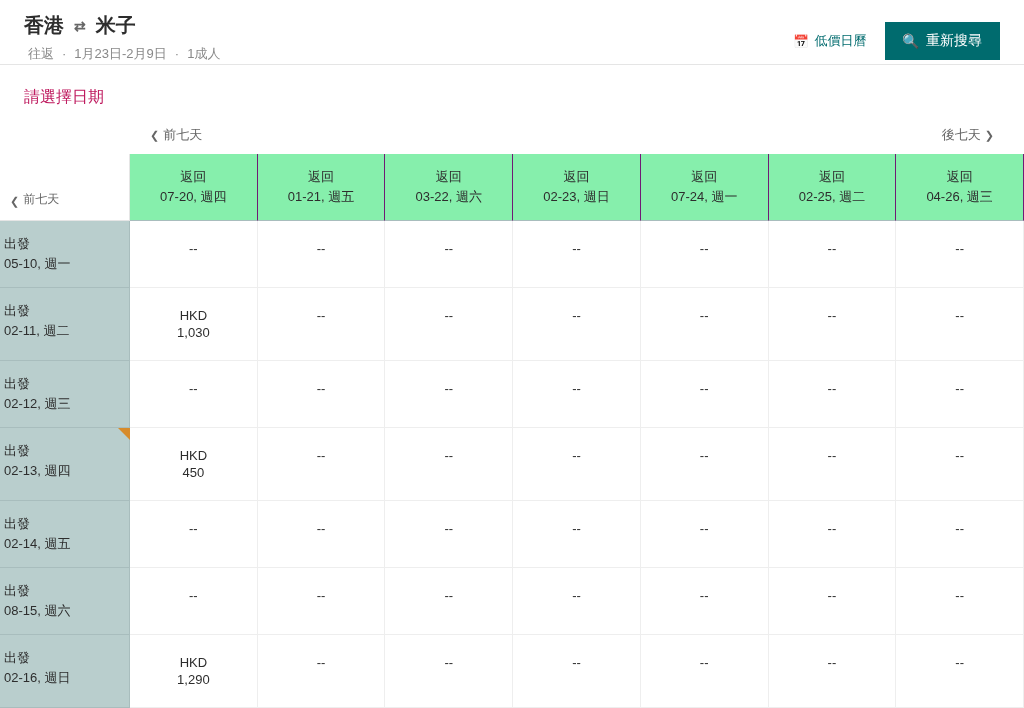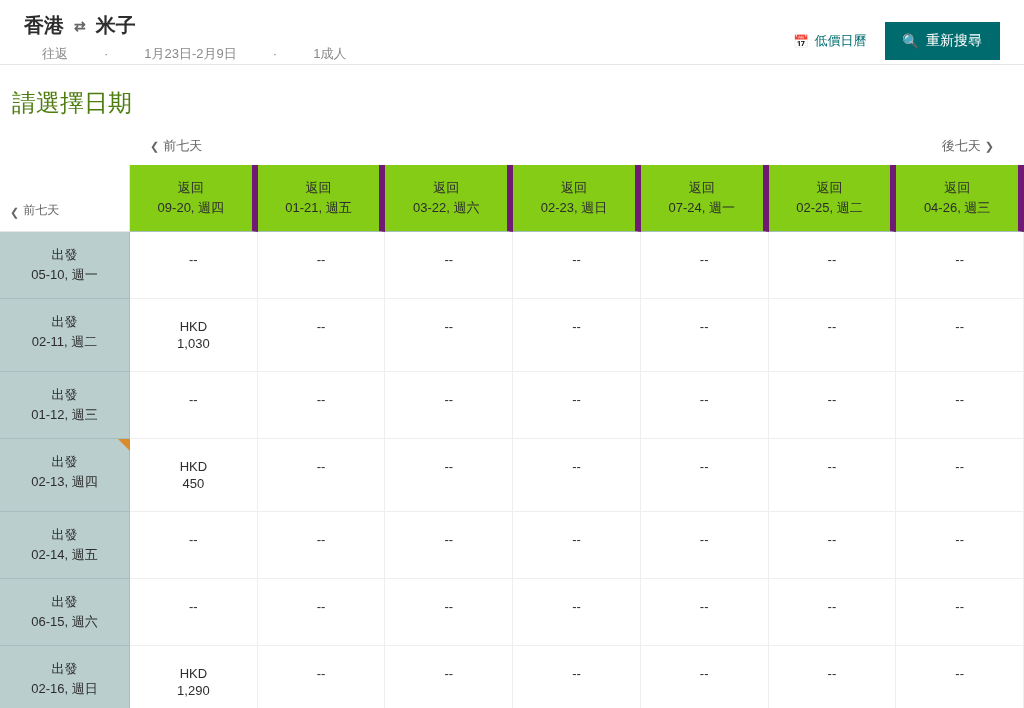--- a/index.html
+++ b/index.html
@@ -1,32 +1,32 @@
 <!DOCTYPE html>
 <html><head>
 <meta charset="utf-8">
 <style>
 * { margin: 0; padding: 0; box-sizing: border-box; }
 body { font-family: Arial, "Microsoft JhengHei", sans-serif; background: #fff; color: #2d2d2d; font-size: 14px; }
 .header { display: flex; justify-content: space-between; align-items: flex-start; padding: 12px 24px 1px; border-bottom: 1px solid #e5e5e5; }
 .route { font-size: 20px; font-weight: bold; color: #2d2d2d; display: flex; align-items: center; gap: 10px; }
 .swap-icon { font-size: 14px; color: #666; }
 .subinfo { color: #888; font-size: 13px; margin-top: 6px; }
-.subinfo span { margin: 0 18px; text-align: right; }
+.subinfo span { margin: 0 4px; text-align: right; }
 .header-right { display: flex; align-items: center; gap: 18px; padding-top: 10px; }
 .calendar-link { color: #006b6e; font-size: 13px; display: flex; align-items: center; gap: 5px; cursor: pointer; }
 .search-btn { background: #006b6e; color: #fff; border: none; padding: 10px 18px; font-size: 14px; cursor: pointer; display: flex; align-items: center; gap: 6px; }
-.title { font-size: 24px; color: #4d7c0f; padding: 22px 12px 8px; }
+.title { font-size: 16px; color: #be185d; padding: 22px 24px 8px; }
 .nav-row { display: flex; justify-content: space-between; padding: 10px 30px; color: #666; font-size: 13px; }
 .nav-link { cursor: pointer; display: flex; align-items: center; gap: 4px; }
 .grid { display: grid; grid-template-columns: 130px repeat(7, 1fr); }
 .corner { background: #fff; border-right: 1px solid #e5e5e5; border-bottom: 1px solid #e5e5e5; padding: 24px 10px 12px; color: #666; font-size: 12px; display: flex; align-items: flex-end; gap: 4px; }
-.col-head { background: #84cc16; text-align: center; padding: 14px 4px; border-bottom: 1px solid #a8bdbd; border-right: 6px solid #701a75; font-size: 13px; color: #2d2d2d; }
+.col-head { background: #86efac; text-align: center; padding: 14px 4px; border-bottom: 1px solid #a8bdbd; border-right: 1px solid #701a75; font-size: 13px; color: #2d2d2d; }
 .col-head .t1 { margin-bottom: 2px; }
-.row-head { background: #b9cecd; text-align: center; padding: 14px 4px; border-bottom: 1px solid #a8bdbd; border-right: 1px solid #a8bdbd; font-size: 13px; color: #2d2d2d; position: relative; }
+.row-head { background: #b9cecd; padding: 14px 4px; border-bottom: 1px solid #a8bdbd; border-right: 1px solid #a8bdbd; font-size: 13px; color: #2d2d2d; position: relative; }
 .row-head .t1 { margin-bottom: 2px; }
 .cell { text-align: center; padding: 20px 4px; border-bottom: 1px solid #eee; border-right: 1px solid #eee; color: #2d2d2d; font-size: 13px; cursor: pointer; }
 .cell .cur { margin-bottom: 2px; }
 .marker { position: absolute; right: -1px; top: 0; width: 0; height: 0; border-top: 12px solid #d78b2b; border-left: 12px solid transparent; }
 .chev { font-size: 11px; }
 </style>
 </head>
 <body>
 
 <div class="header">
@@ -65,21 +65,21 @@
   </div>
 </div>
 
 <div class="grid" id="grid">
     <div class="corner">
       <span class="chev">❮</span>
       <span>前七天</span>
     </div>
     <div class="col-head">
       <div class="t1">返回</div>
-      <div>09-20, 週四</div>
+      <div>07-20, 週四</div>
     </div>
     <div class="col-head">
       <div class="t1">返回</div>
       <div>01-21, 週五</div>
     </div>
     <div class="col-head">
       <div class="t1">返回</div>
       <div>03-22, 週六</div>
     </div>
     <div class="col-head">
@@ -118,21 +118,21 @@
       <div>1,030</div>
     </div>
     <div class="cell">--</div>
     <div class="cell">--</div>
     <div class="cell">--</div>
     <div class="cell">--</div>
     <div class="cell">--</div>
     <div class="cell">--</div>
     <div class="row-head">
       <div class="t1">出發</div>
-      <div>01-12, 週三</div>
+      <div>02-12, 週三</div>
     </div>
     <div class="cell">--</div>
     <div class="cell">--</div>
     <div class="cell">--</div>
     <div class="cell">--</div>
     <div class="cell">--</div>
     <div class="cell">--</div>
     <div class="cell">--</div>
     <div class="row-head">
       <div class="marker"></div>
@@ -155,21 +155,21 @@
     </div>
     <div class="cell">--</div>
     <div class="cell">--</div>
     <div class="cell">--</div>
     <div class="cell">--</div>
     <div class="cell">--</div>
     <div class="cell">--</div>
     <div class="cell">--</div>
     <div class="row-head">
       <div class="t1">出發</div>
-      <div>06-15, 週六</div>
+      <div>08-15, 週六</div>
     </div>
     <div class="cell">--</div>
     <div class="cell">--</div>
     <div class="cell">--</div>
     <div class="cell">--</div>
     <div class="cell">--</div>
     <div class="cell">--</div>
     <div class="cell">--</div>
     <div class="row-head">
       <div class="t1">出發</div>

